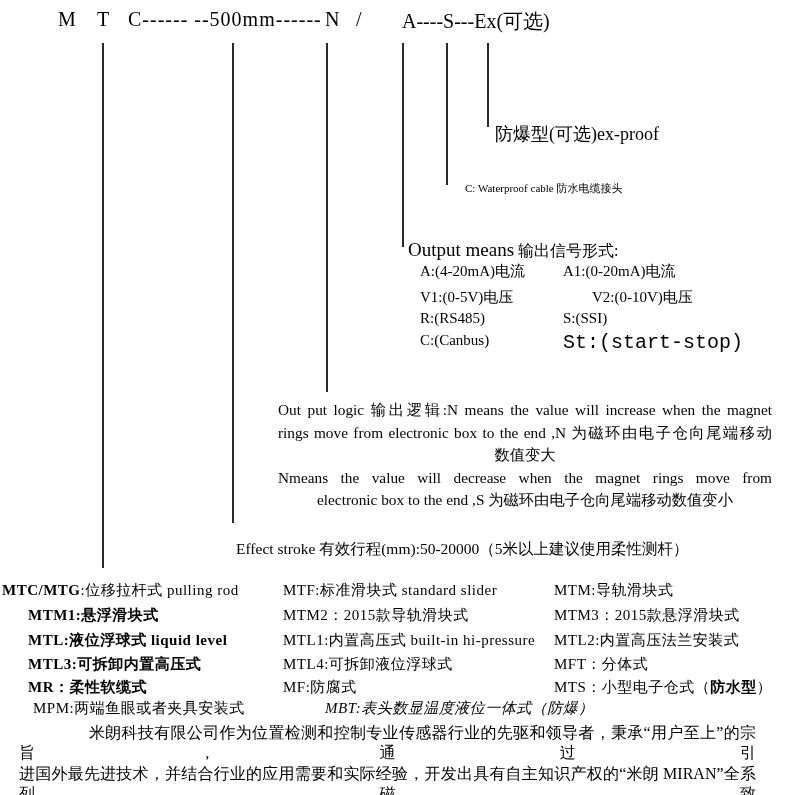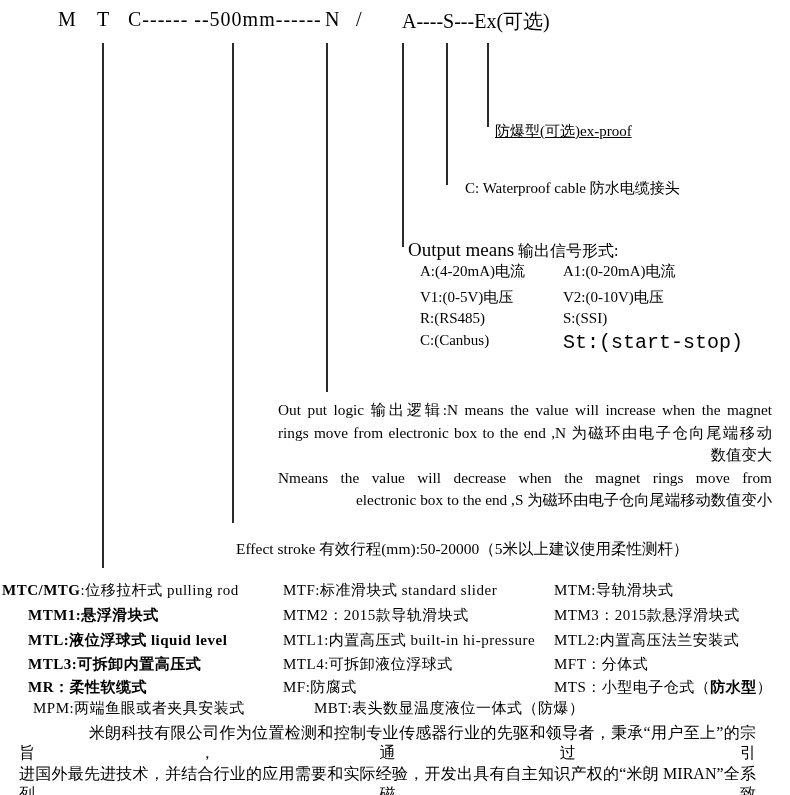--- a/index.html
+++ b/index.html
@@ -8,39 +8,39 @@
     font-family:"Liberation Serif","DejaVu Serif",serif;color:#000;
     overflow:hidden;
   }
   .abs{position:absolute;white-space:nowrap;}
   
   .code{font-size:20px;top:8px;}
   .code-dashes{letter-spacing:1px;}
   
   .vline{position:absolute;width:1.5px;background:#2b2b2b;top:43px;}
   
-  .exproof{left:495px;top:122px;font-size:15px;text-decoration:underline;}
+  .exproof{left:495px;top:122px;font-size:18px;}
   
-  .connectors{left:465px;top:178px;font-size:15px;line-height:20.5px;white-space:nowrap;}
+  .connectors{left:465px;top:178px;font-size:11px;line-height:20.5px;white-space:nowrap;}
   
   .om-title{left:408px;top:239px;font-size:19px;}
   .om-title .zh{font-size:16px;}
   .om-i{position:absolute;font-size:15px;white-space:nowrap;}
   .mono{font-family:"Liberation Mono","DejaVu Sans Mono",monospace;font-size:20px;}
   
   .logic{left:278px;top:399px;width:494px;font-size:15.3px;line-height:22.6px;}
   .jline{text-align:justify;text-align-last:justify;}
-  .lline{text-align:right;}
+  .lline{text-align:center;}
   
   .effect{left:236px;top:539px;font-size:15.5px;}
   
   .mrow{position:absolute;left:0;width:790px;font-size:15px;letter-spacing:0.5px;}
   .mcell{position:absolute;white-space:nowrap;text-align:right;}
   .c1{left:28px;font-weight:bold;}  .c2{left:283px;}  .c3{left:554px;}
-  .r1c1{left:2px;} .r6c1{left:33px;} .r6c2{left:314px;}
+  .r1c1{left:2px;} .r6c1{left:33px;} .r6c2{left:325px;font-style:italic;}
   .bold{font-weight:bold;}
   
   .footer{left:19px;top:723px;width:737px;font-size:16px;line-height:20.4px;}
   .indent{text-indent:70px;}
 </style>
 </head>
 <body>
 
 <div class="page">
 
@@ -65,21 +65,21 @@
   <div class="abs connectors">
     <div>C: Waterproof cable 防水电缆接头</div>
   </div>
 
   <div class="abs om-title"><span>Output means</span><span class="zh"> 输出信号形式:</span></div>
   <span class="om-i" style="left:420px;top:262px">A:(4-20mA)电流</span>
   <span class="om-i" style="left:420px;top:288px">V1:(0-5V)电压</span>
   <span class="om-i" style="left:420px;top:310px">R:(RS485)</span>
   <span class="om-i" style="left:420px;top:332px">C:(Canbus)</span>
   <span class="om-i" style="left:563px;top:262px">A1:(0-20mA)电流</span>
-  <span class="om-i" style="left:563px;top:288px">V2:(0-10V)电压</span>
+  <span class="om-i" style="left:592px;top:288px">V2:(0-10V)电压</span>
   <span class="om-i" style="left:563px;top:310px">S:(SSI)</span>
   <span class="om-i mono" style="left:563px;top:331px">St:(start-stop)</span>
 
   <div class="abs logic" style="white-space:normal">
     <div class="jline">Out put logic 输出逻辑:N means the value will increase when the magnet</div>
     <div class="jline">rings move from electronic box to the end ,N 为磁环由电子仓向尾端移动</div>
     <div class="lline">数值变大</div>
     <div class="jline">Nmeans the value will decrease when the magnet rings move from</div>
     <div class="lline">electronic box to the end ,S 为磁环由电子仓向尾端移动数值变小</div>
   </div>

